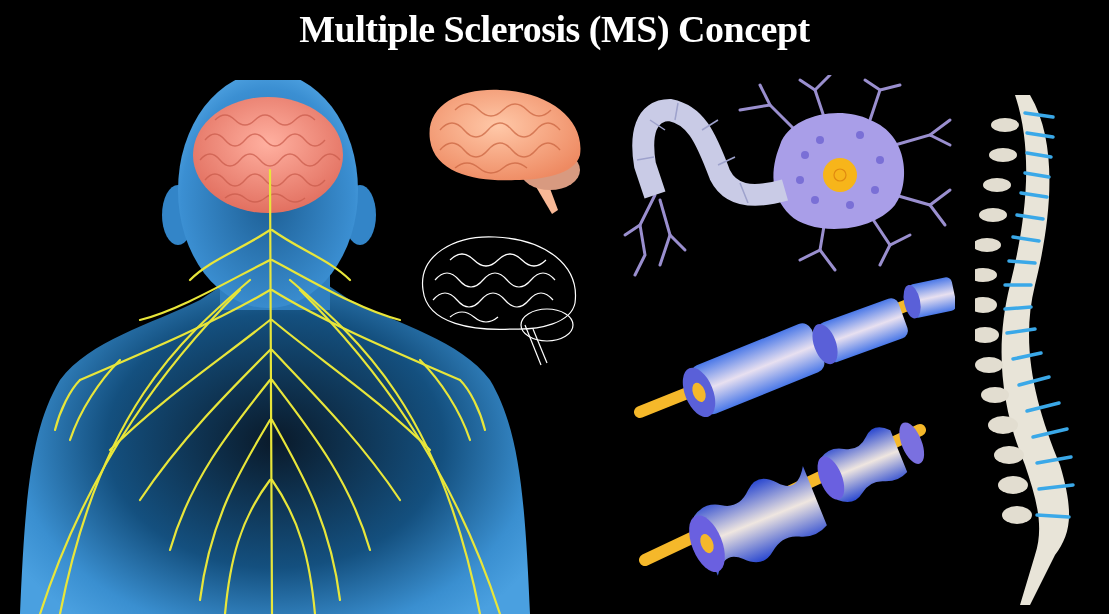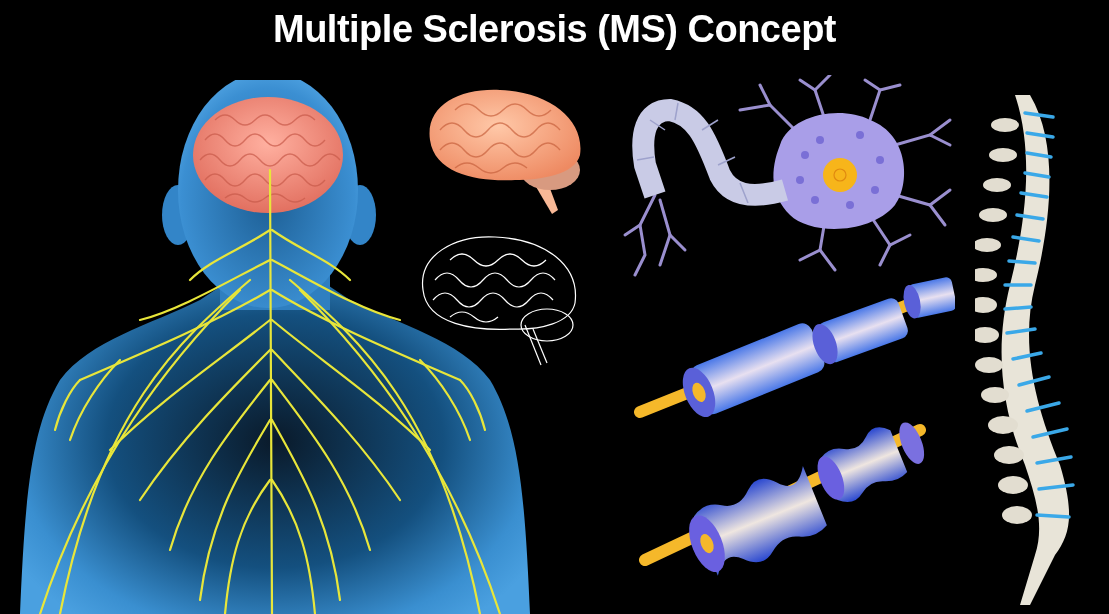--- a/index.html
+++ b/index.html
@@ -1,19 +1,19 @@
 <!DOCTYPE html>
 <html><head>
 <meta charset="utf-8">
 <style>
   html, body { margin: 0; padding: 0; background: #000; }
   body { width: 1109px; height: 614px; overflow: hidden; position: relative; font-family: "Liberation Sans", sans-serif; }
   .title {
     position: absolute; left: 0; top: 4px; width: 1109px; text-align: center;
-    color: #fff; font-family: Liberation Sans, sans-serif; font-weight: bold;
+    color: #fff; font-family: Liberation Serif, serif; font-weight: bold;
     font-size: 38px; letter-spacing: -0.5px; line-height: 50px; margin: 0;
   }
   .panel { position: absolute; }
   svg { display: block; }
 </style>
 </head>
 <body>
 
 <h1 class="title">Multiple Sclerosis (MS) Concept</h1>
 

